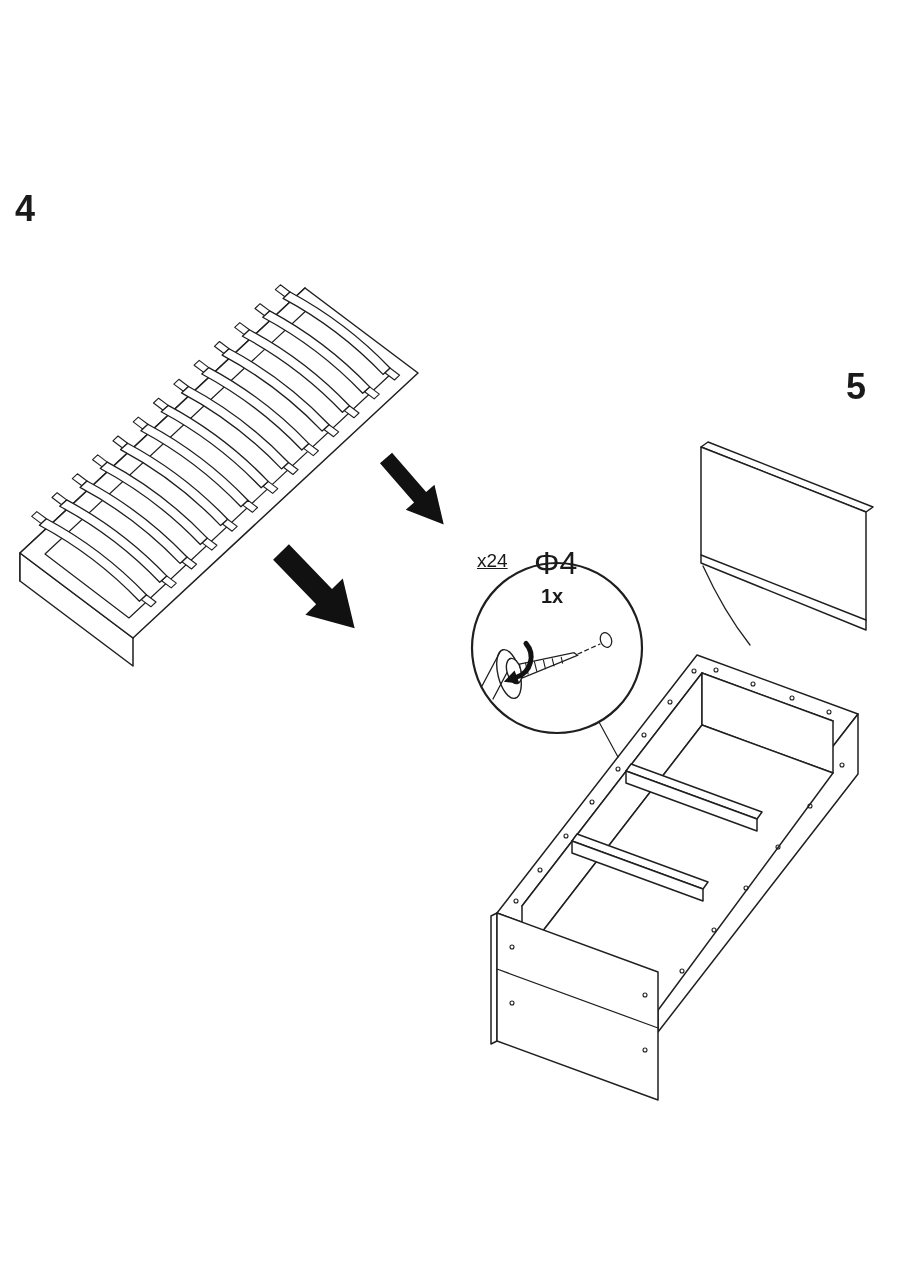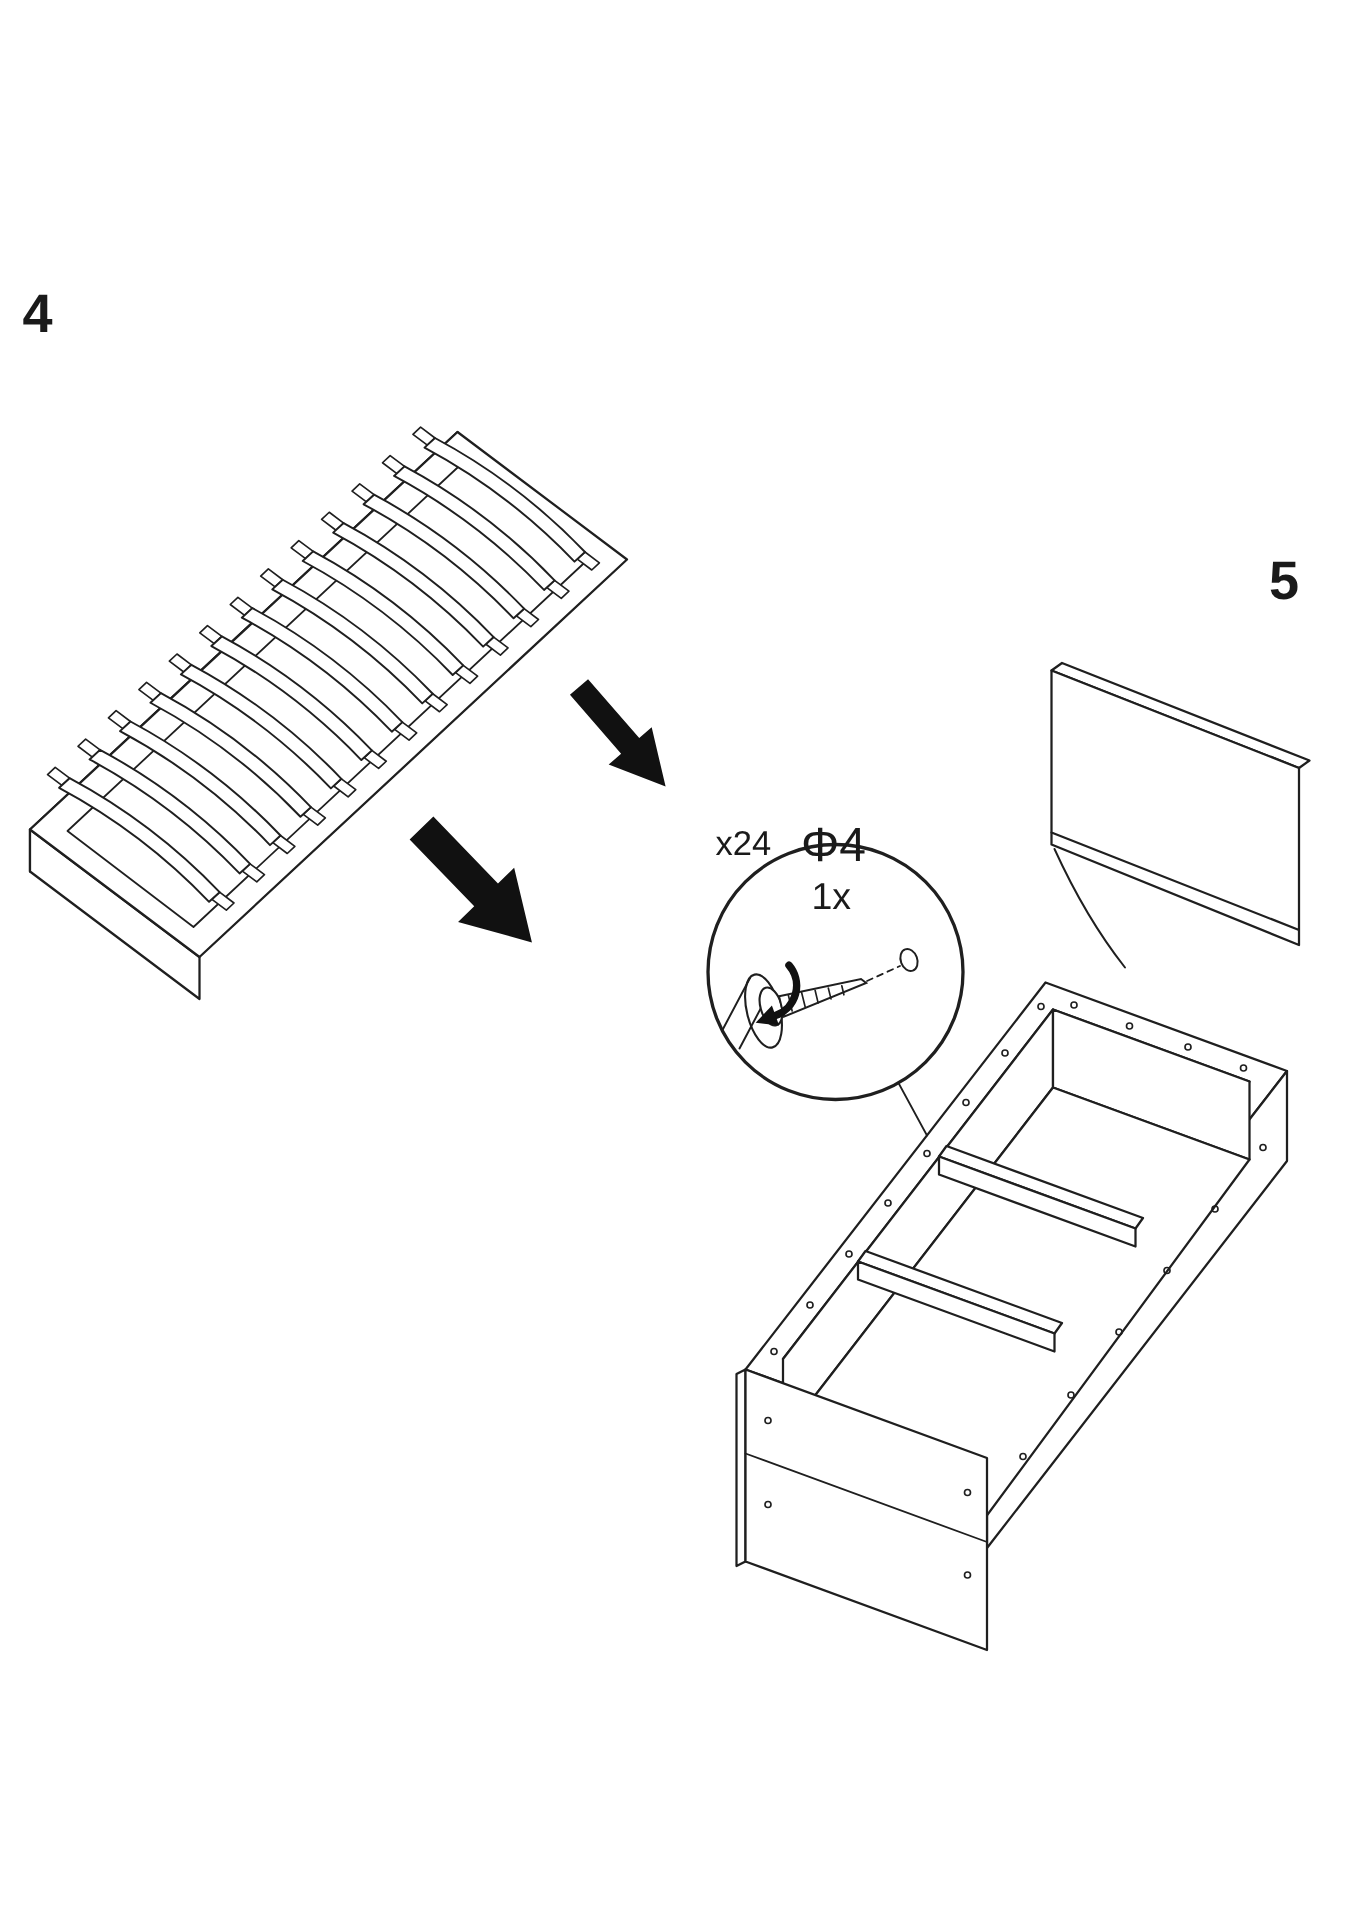--- a/index.html
+++ b/index.html
@@ -17,23 +17,23 @@
   .step-num {
     position: absolute;
     font-size: 36px;
     font-weight: 700;
     line-height: 1;
     color: #1a1a1a;
   }
   #step4 { left: 15px;  top: 191px; }
   #step5 { left: 846px; top: 369px; }
   .callout-label { position: absolute; line-height: 1; color: #1a1a1a; }
-  #qty  { left: 477px; top: 551px; font-size: 23px; font-weight: 500; }
+  #qty  { left: 477px; top: 551px; font-size: 19px; font-weight: 500; text-decoration: underline; }
   #spec { left: 534px; top: 547px; font-size: 32px; font-weight: 400; }
-  #per  { left: 541px; top: 586px; font-size: 25px; font-weight: 400; }
+  #per  { left: 541px; top: 586px; font-size: 20px; font-weight: 700; }
 </style>
 </head>
 <body>
 
 <div class="page">
 
   <svg class="art" viewBox="0 0 900 1280">
     <defs>
       <path id="slat" d="M0 0 Q-44 -46 -100 -76 L-107 -69.6 Q-51 -39.6 -7 6.4 Z"></path>
       <path id="tab-r" d="M0 0 l9.6 7.2 l-5.1 4.8 l-9.6 -7.2 Z"></path>

